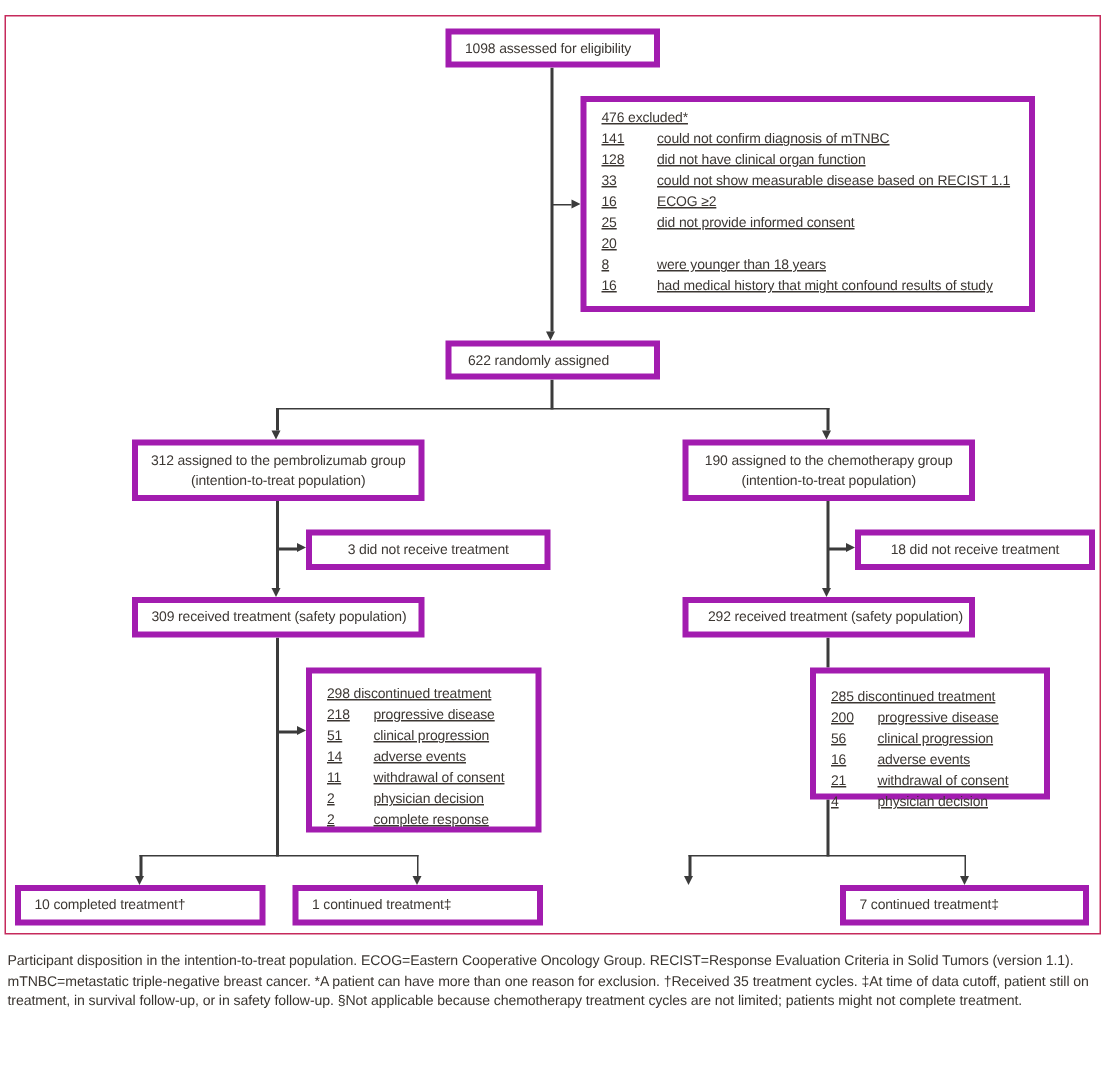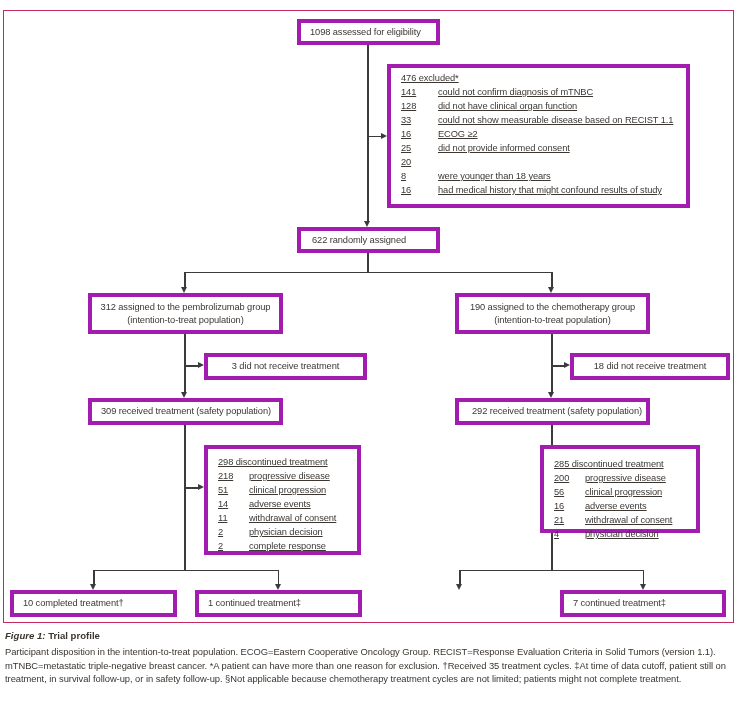--- a/index.html
+++ b/index.html
@@ -211,19 +211,15 @@
   <div class="node leftpad" style="left:195px;top:590px;width:167px;height:27px;">
     <span>1 continued treatment‡</span>
   </div>
 
 
   <div class="node leftpad" style="left:560px;top:590px;width:166px;height:27px;">
     <span>7 continued treatment‡</span>
   </div>
 
   <div class="caption">
-    <div class="titleline">
-      <span class="fig-label">Figure 1:</span>
-      <span>Trial profile</span>
-    </div>
     <div class="body">Participant disposition in the intention-to-treat population. ECOG=Eastern Cooperative Oncology Group. RECIST=Response Evaluation Criteria in Solid Tumors (version 1.1). mTNBC=metastatic triple-negative breast cancer. *A patient can have more than one reason for exclusion. †Received 35 treatment cycles. ‡At time of data cutoff, patient still on treatment, in survival follow-up, or in safety follow-up. §Not applicable because chemotherapy treatment cycles are not limited; patients might not complete treatment.</div>
   </div>
 </div>
 
 </body></html>

